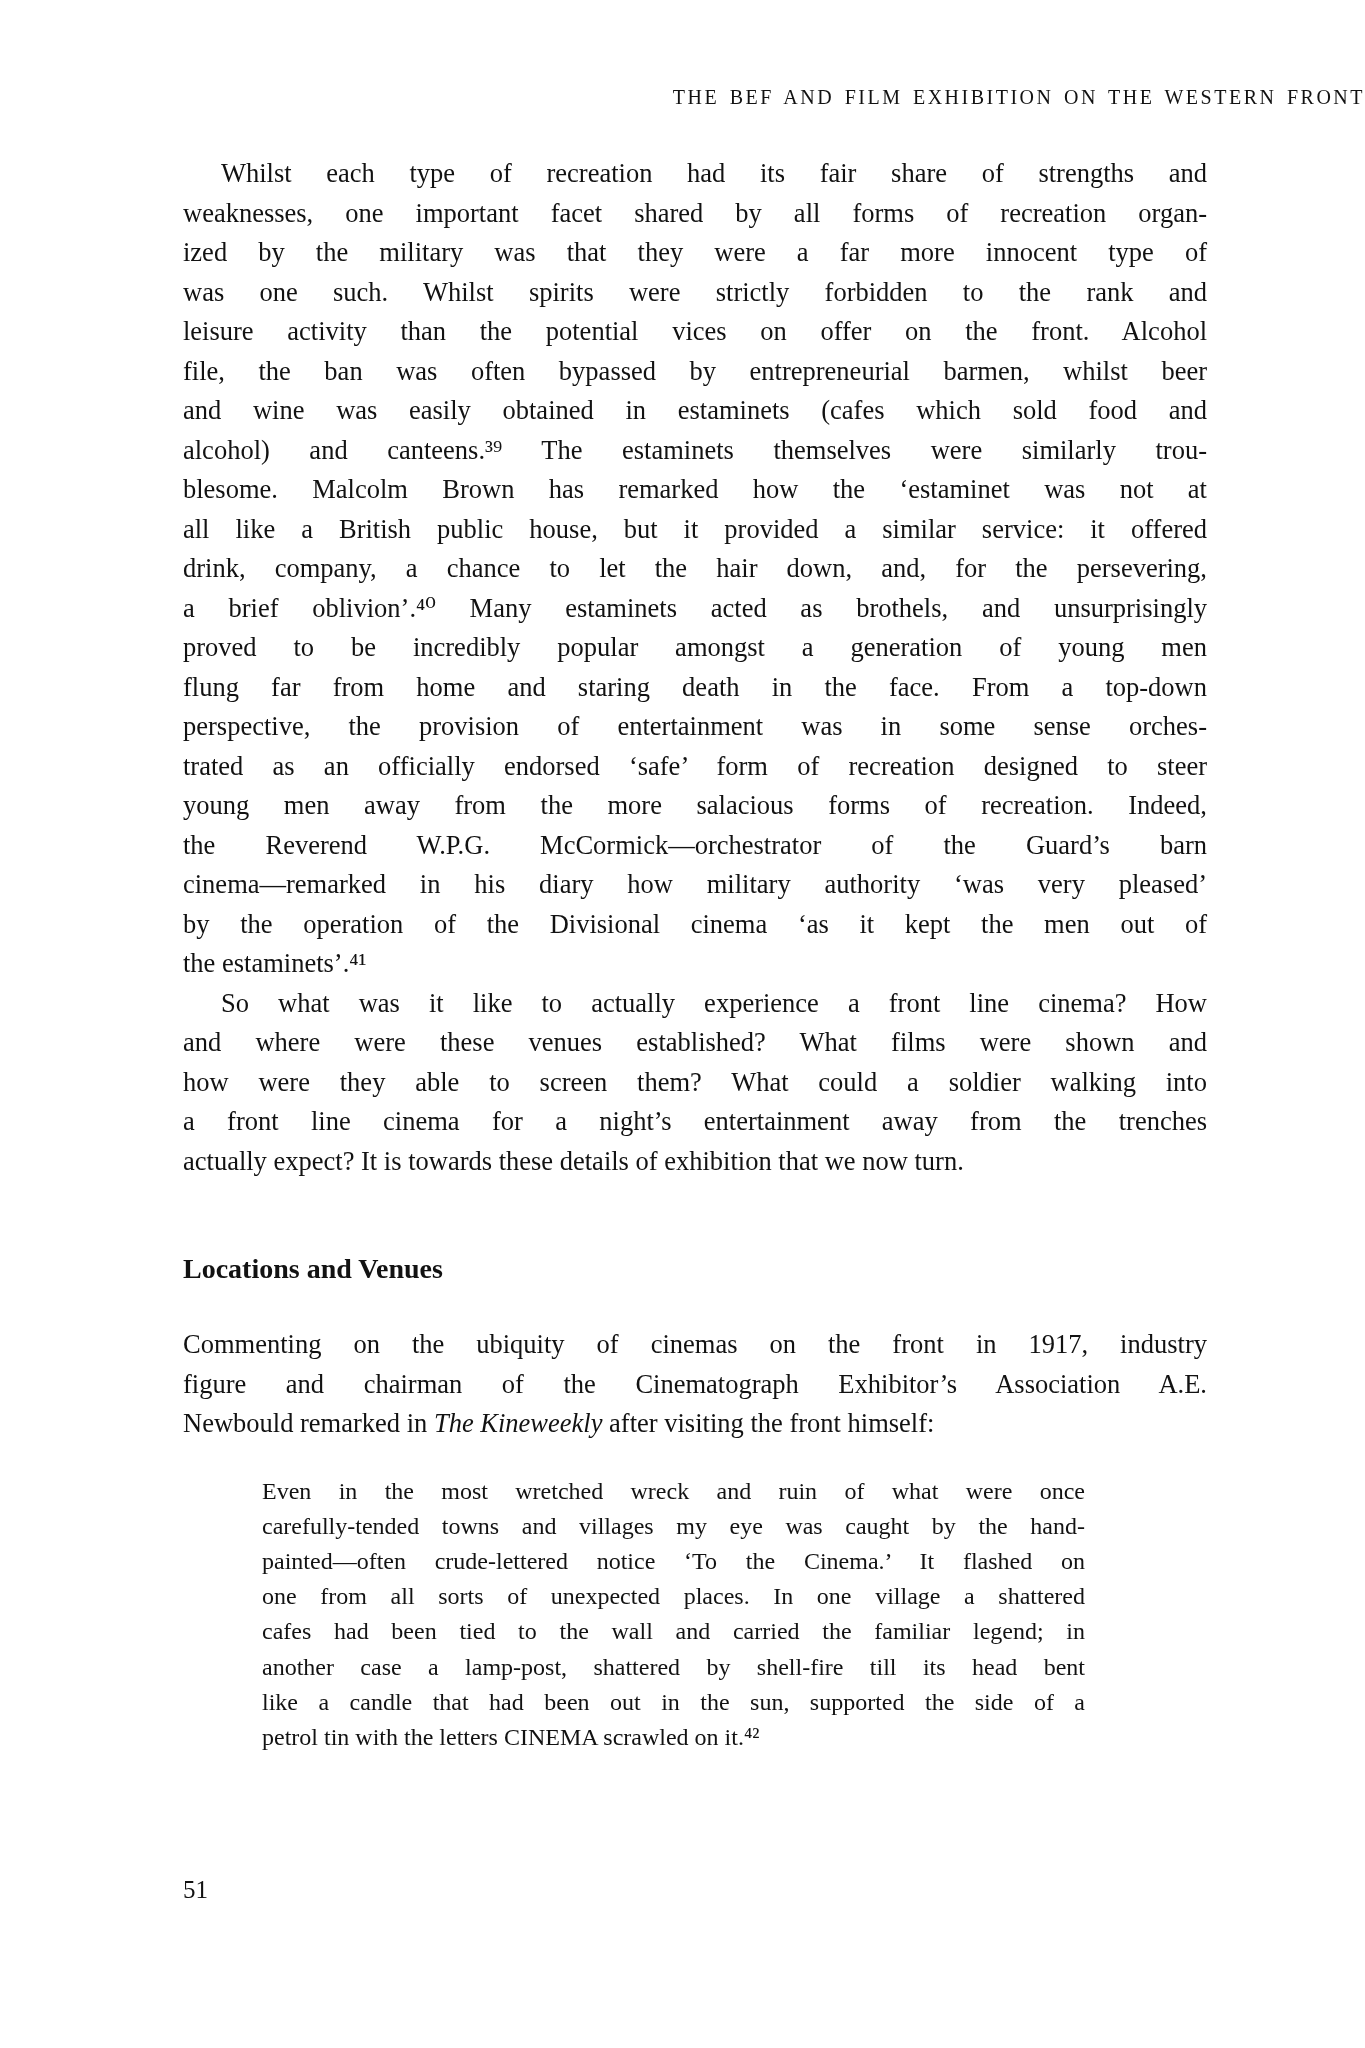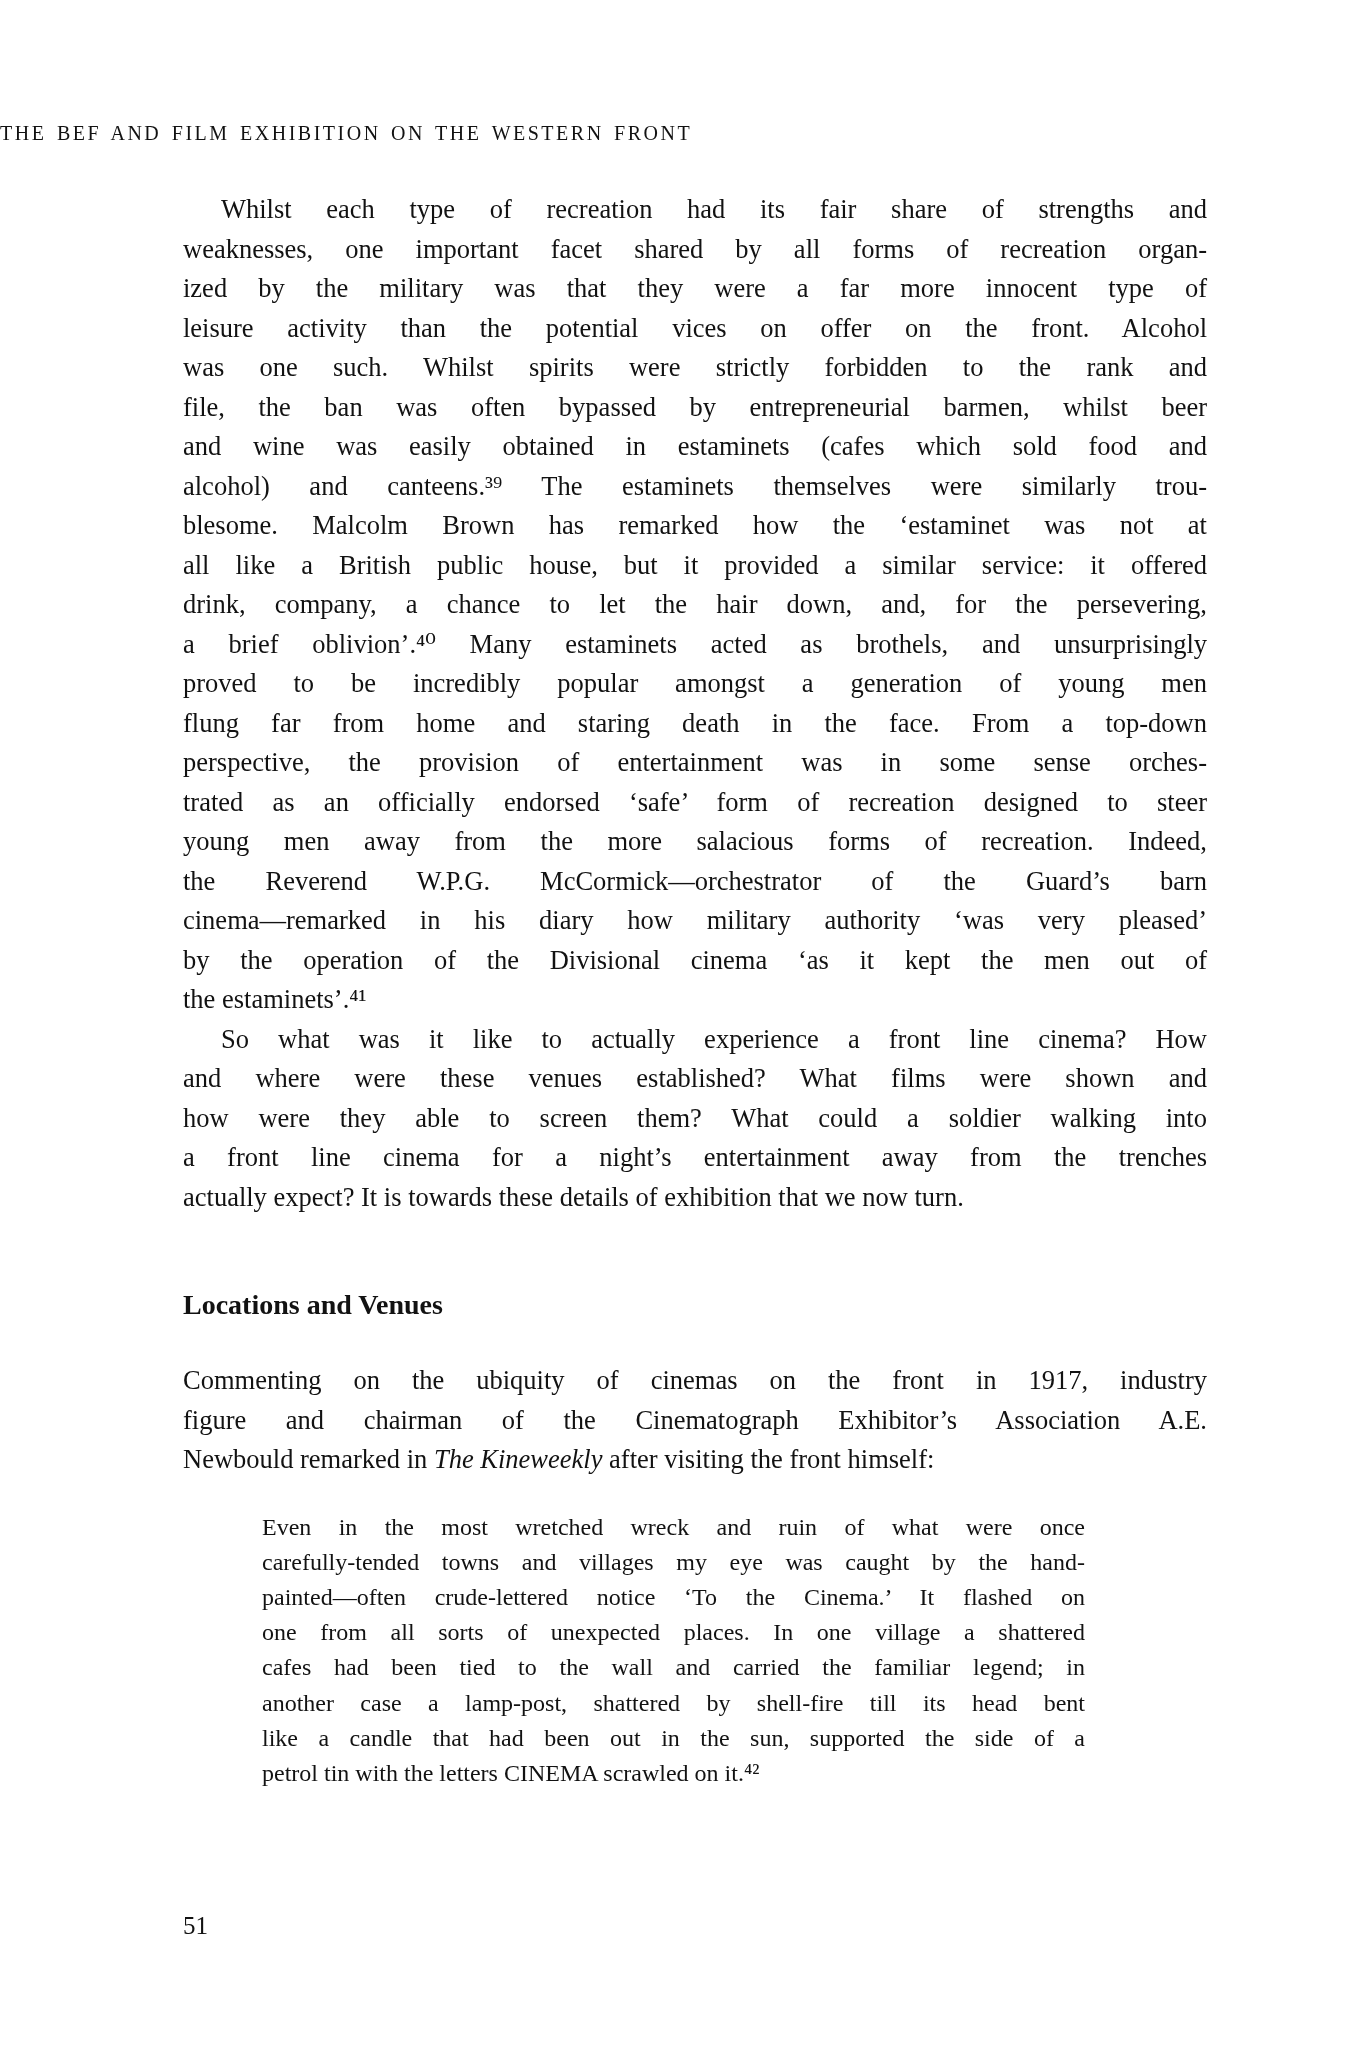--- a/index.html
+++ b/index.html
@@ -10,22 +10,22 @@
   .page {
     position: relative;
     width: 1365px;
     height: 2048px;
     background: #ffffff;
     color: #121212;
     font-family: "Liberation Serif", "DejaVu Serif", serif;
     overflow: hidden;
   }
   .running-header {
-    margin-top: 120px;
-    text-align: left;
+    margin-top: 84px;
+    text-align: right;
     font-size: 20px;
     line-height: 26px;
     letter-spacing: 2.5px;
     word-spacing: 3px;
     white-space: nowrap;
   }
   .content {
     margin-left: 183px;
     width: 1024px;
   }
@@ -77,22 +77,22 @@
 <div class="page">
 
   <div class="running-header">THE BEF AND FILM EXHIBITION ON THE WESTERN FRONT</div>
 
   <div class="content">
 
     <div class="para para-1 indent-first">
         <div class="line">Whilst each type of recreation had its fair share of strengths and</div>
         <div class="line">weaknesses, one important facet shared by all forms of recreation organ-</div>
         <div class="line">ized by the military was that they were a far more innocent type of</div>
+        <div class="line">was one such. Whilst spirits were strictly forbidden to the rank and</div>
         <div class="line">leisure activity than the potential vices on offer on the front. Alcohol</div>
-        <div class="line">was one such. Whilst spirits were strictly forbidden to the rank and</div>
         <div class="line">file, the ban was often bypassed by entrepreneurial barmen, whilst beer</div>
         <div class="line">and wine was easily obtained in estaminets (cafes which sold food and</div>
         <div class="line">alcohol) and canteens.³⁹ The estaminets themselves were similarly trou-</div>
         <div class="line">blesome. Malcolm Brown has remarked how the ‘estaminet was not at</div>
         <div class="line">all like a British public house, but it provided a similar service: it offered</div>
         <div class="line">drink, company, a chance to let the hair down, and, for the persevering,</div>
         <div class="line">a brief oblivion’.⁴⁰ Many estaminets acted as brothels, and unsurprisingly</div>
         <div class="line">proved to be incredibly popular amongst a generation of young men</div>
         <div class="line">flung far from home and staring death in the face. From a top-down</div>
         <div class="line">perspective, the provision of entertainment was in some sense orches-</div>

